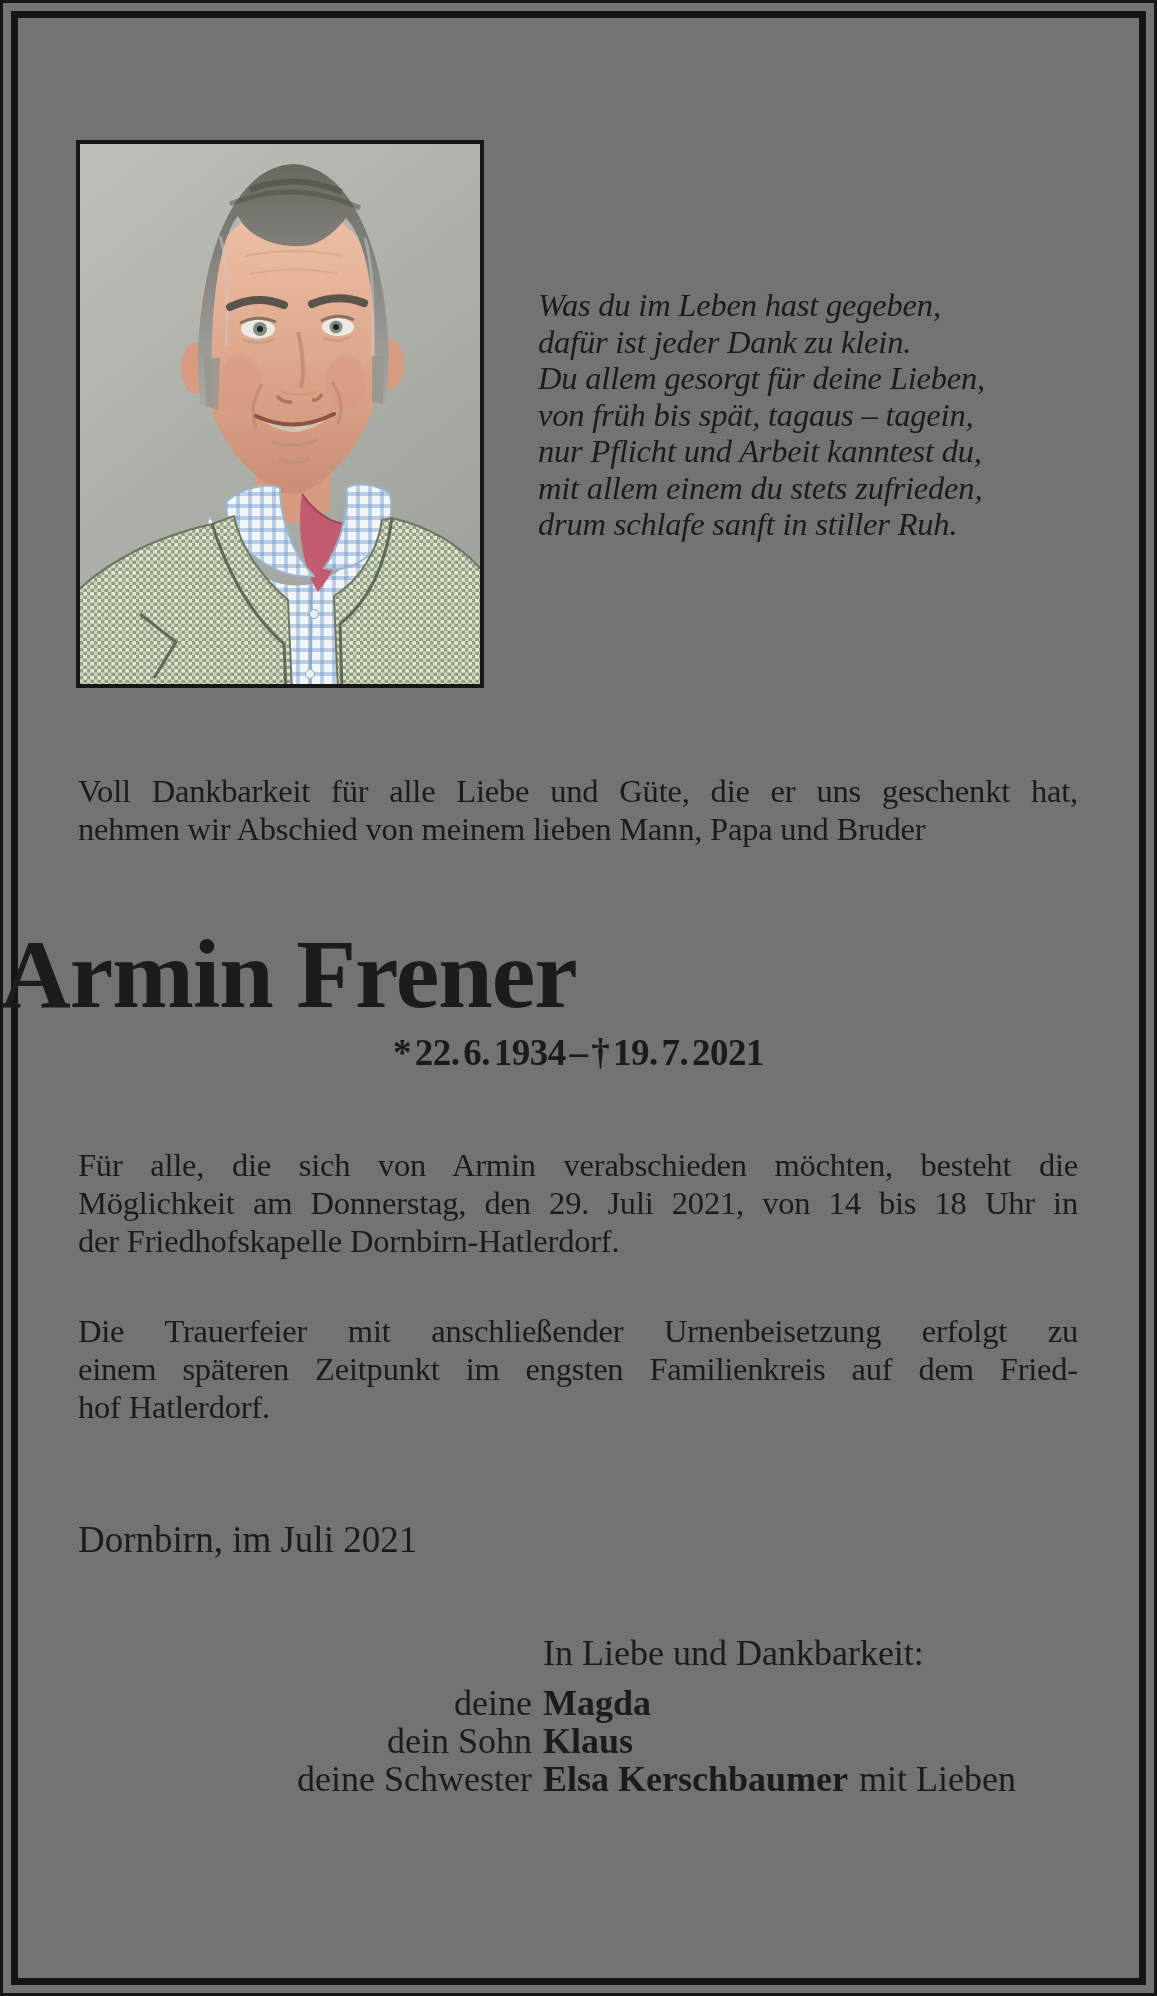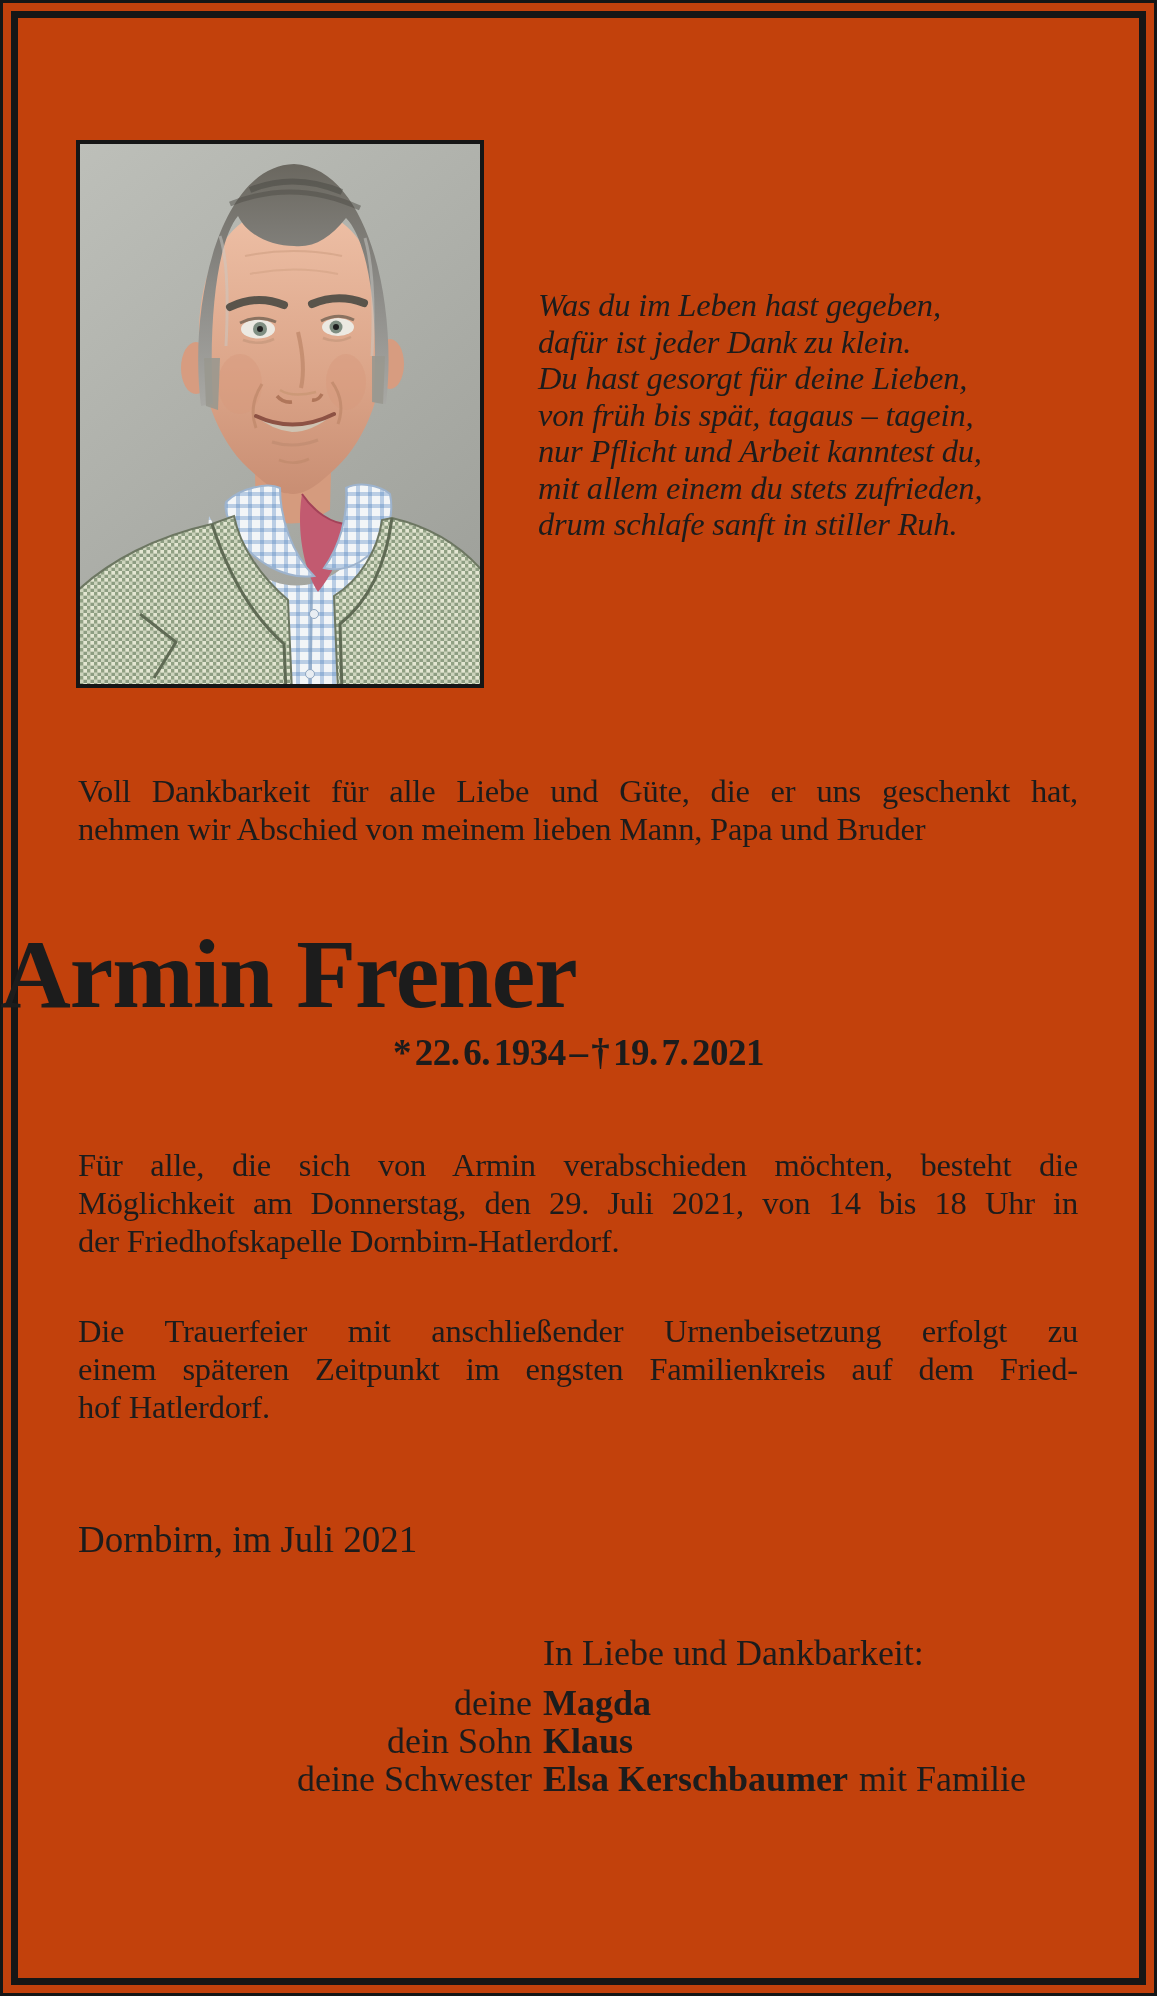--- a/index.html
+++ b/index.html
@@ -1,21 +1,21 @@
 <!DOCTYPE html>
 <html lang="de"><head>
 <meta charset="utf-8">
 <style>
   * { margin:0; padding:0; box-sizing:border-box; }
   html,body { background:#ffffff; }
   body {
     width:1157px; height:1996px; position:relative;
     font-family:"Liberation Serif","DejaVu Serif",serif;
   }
-  .page { position:absolute; inset:0; background:#c2410c; color:#1c1c1c; }
+  .page { position:absolute; inset:0; background:#737373; color:#1c1c1c; }
   .frame-outer { position:absolute; inset:0; border:3px solid #161616; }
   .frame-inner { position:absolute; inset:11px; border:7px solid #161616; }
 
   .photo {
     position:absolute; left:76px; top:140px; width:408px; height:548px;
     border:4px solid #161616; background:#aeb0aa; overflow:hidden;
   }
   .photo svg { display:block; width:100%; height:100%; }
 
   .poem {
@@ -150,21 +150,21 @@
       <path d="M 132,380 C 148,430 170,470 204,500 L 206,548" stroke="#5f6a54" stroke-width="3" fill="none"></path>
       <path d="M 60,470 L 96,498 L 74,534" stroke="#5f6a54" stroke-width="3" fill="none"></path>
       <path d="M 312,374 C 306,420 290,456 260,480 L 262,548" stroke="#5f6a54" stroke-width="3" fill="none"></path>
     </svg>
   </div>
 
   <div class="poem">
 
   <div class="poem-line">Was du im Leben hast gegeben,</div>
       <div class="poem-line">dafür ist jeder Dank zu klein.</div>
-      <div class="poem-line">Du hast gesorgt für deine Lieben,</div>
+      <div class="poem-line">Du allem gesorgt für deine Lieben,</div>
       <div class="poem-line">von früh bis spät, tagaus – tagein,</div>
       <div class="poem-line">nur Pflicht und Arbeit kanntest du,</div>
       <div class="poem-line">mit allem einem du stets zufrieden,</div>
       <div class="poem-line">drum schlafe sanft in stiller Ruh.</div>
     </div>
 
   <div class="intro body-text justify">
 
   <div class="line">Voll Dankbarkeit für alle Liebe und Güte, die er uns geschenkt hat,</div>
       <div class="line">nehmen wir Abschied von meinem lieben Mann, Papa und Bruder</div>
@@ -201,16 +201,16 @@
 
       <div class="sig-row">
         <span class="sig-prefix">dein Sohn</span>
         <span class="sig-name">Klaus</span>
 
       </div>
 
       <div class="sig-row">
         <span class="sig-prefix">deine Schwester</span>
         <span class="sig-name">Elsa Kerschbaumer</span>
-        <span class="sig-suffix">mit Familie</span>
+        <span class="sig-suffix">mit Lieben</span>
       </div>
     </div>
 </div>
 
 </body></html>

